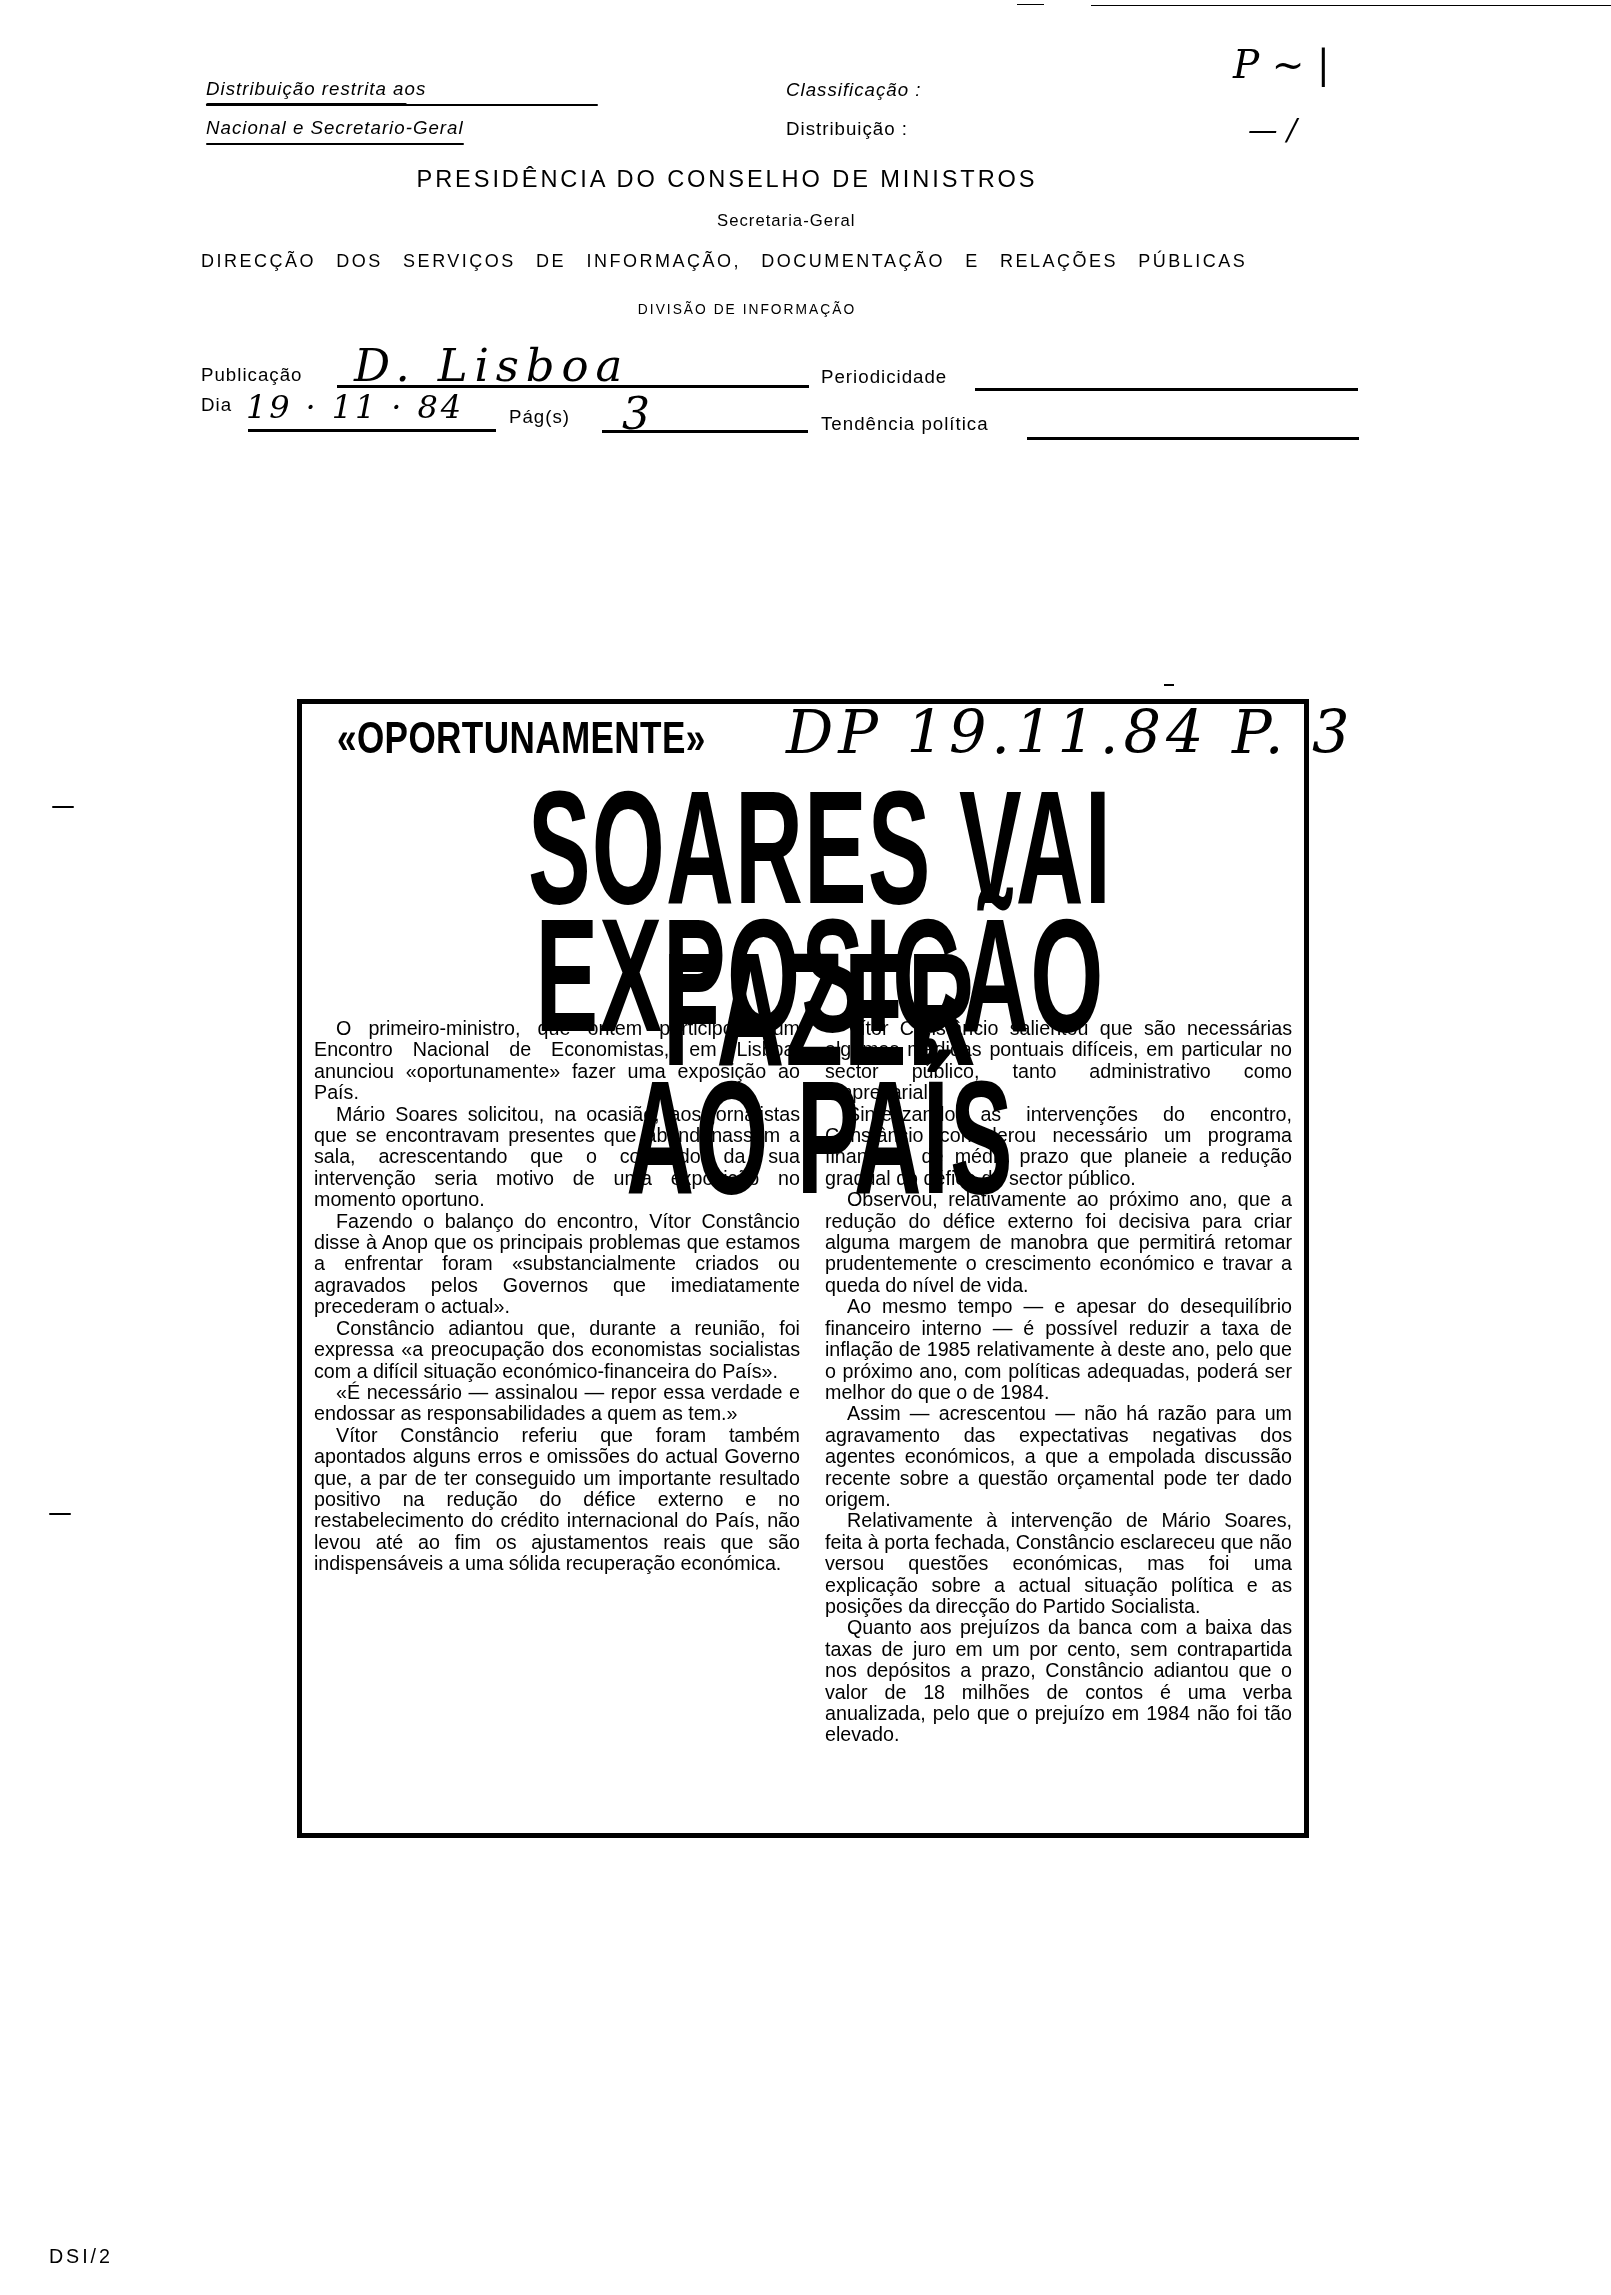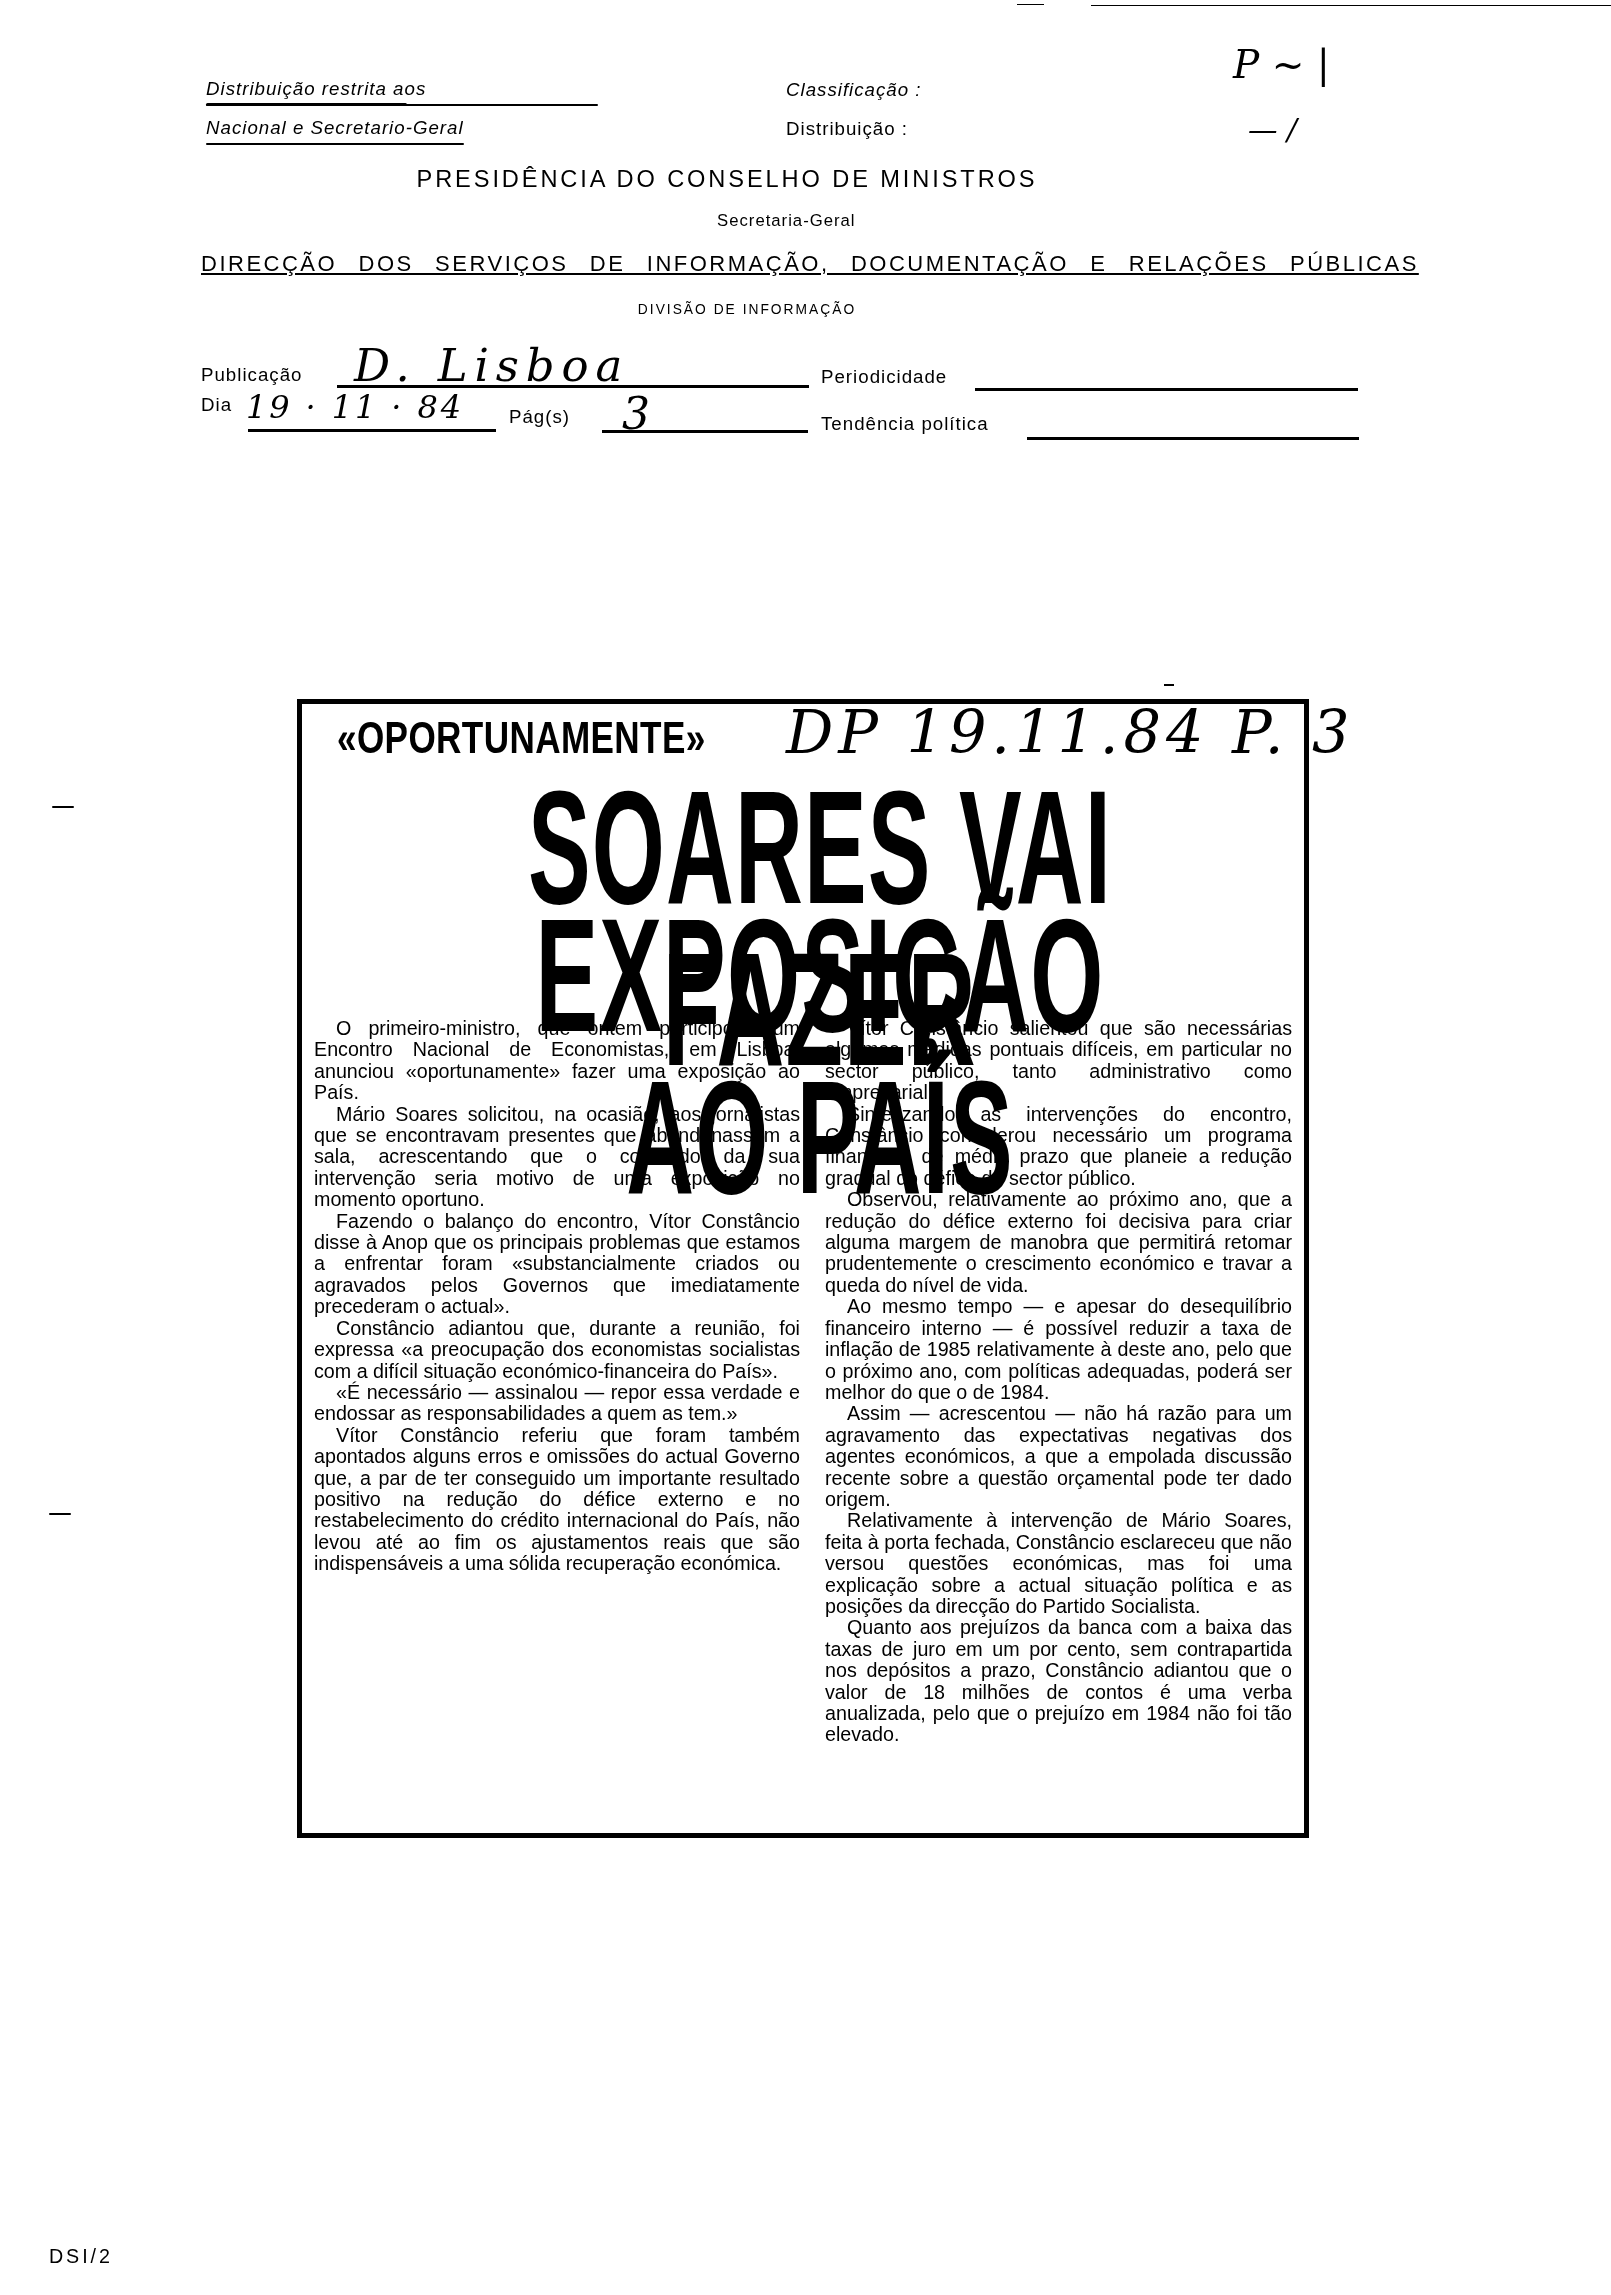--- a/index.html
+++ b/index.html
@@ -8,21 +8,21 @@
   .scan-line { position: absolute; background: #000; }
 
   
   .hdr-left { position: absolute; left: 206px; font-family: "Liberation Sans", sans-serif; font-style: italic; font-size: 18.7px; letter-spacing: 1px; }
   .hdr-left .ul { position: absolute; left: 0; height: 2.9px; background: #000; border-radius: 1.5px; }
   .hdr-right { position: absolute; left: 786px; font-size: 18.7px; letter-spacing: 1px; }
 
   .org-title { position: absolute; left: 0; width: 1612px; text-align: center; }
   #presidencia { top: 166px; font-size: 23.6px; letter-spacing: 2.9px; left: -79px; }
   #secretaria { top: 211px; font-size: 16.7px; letter-spacing: 1px; left: -19.7px; }
-  #direccao { top: 251px; left: 201px; width: auto; text-align: left; font-size: 22px; letter-spacing: 2.5px; word-spacing: 12.8px; text-decoration: underline; }
+  #direccao { top: 251px; left: 201px; width: auto; text-align: left; font-size: 18px; letter-spacing: 2.5px; word-spacing: 12.8px; }
   #divisao { top: 302px; font-size: 13.8px; letter-spacing: 2px; left: -59px; }
 
   .field-row { position: absolute; left: 201px; font-size: 18.7px; letter-spacing: 1px; }
   .field-line { position: absolute; height: 2.5px; background: #000; }
   .handwritten { position: absolute; font-family: "DejaVu Serif", serif; font-style: italic; color: #000; }
 
   
   #clip-box { position: absolute; left: 297px; top: 699px; width: 1012px; height: 1139px; border: 5.9px solid #000; box-sizing: border-box; }
 
   #kicker { position: absolute; left: 337px; top: 712px; font-family: "Liberation Sans", sans-serif; font-weight: bold; font-size: 45px; transform: scaleX(0.78); transform-origin: left top; letter-spacing: 0.5px; }

